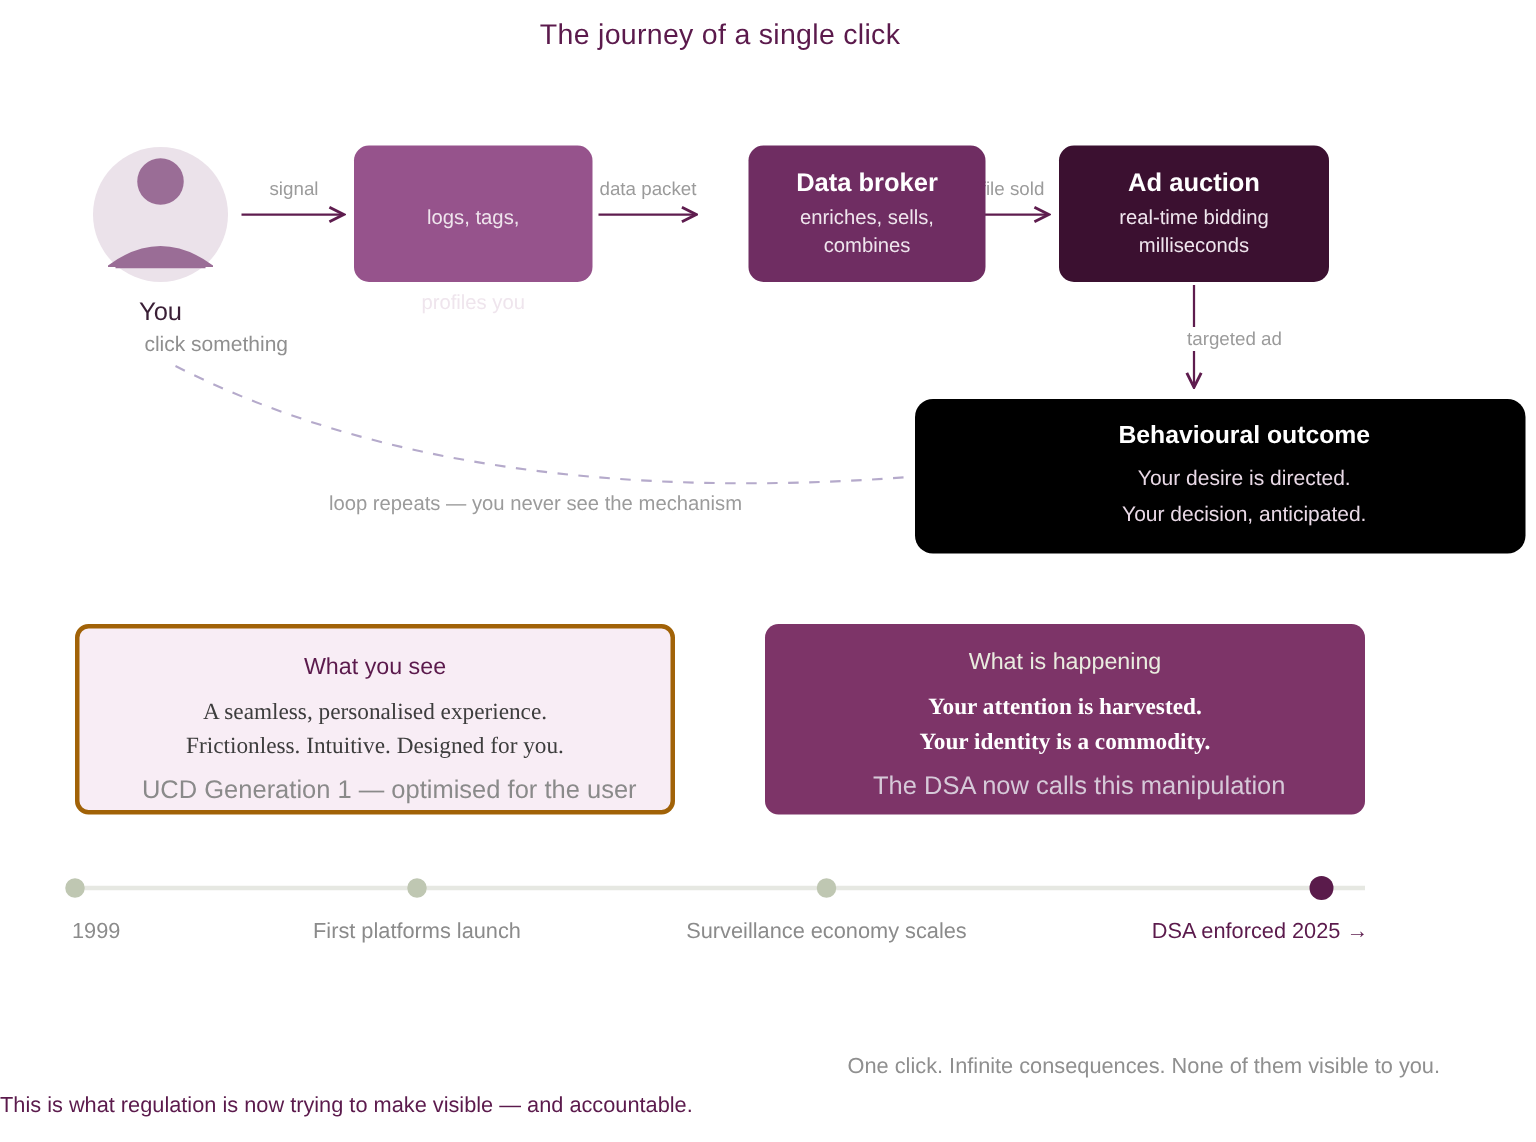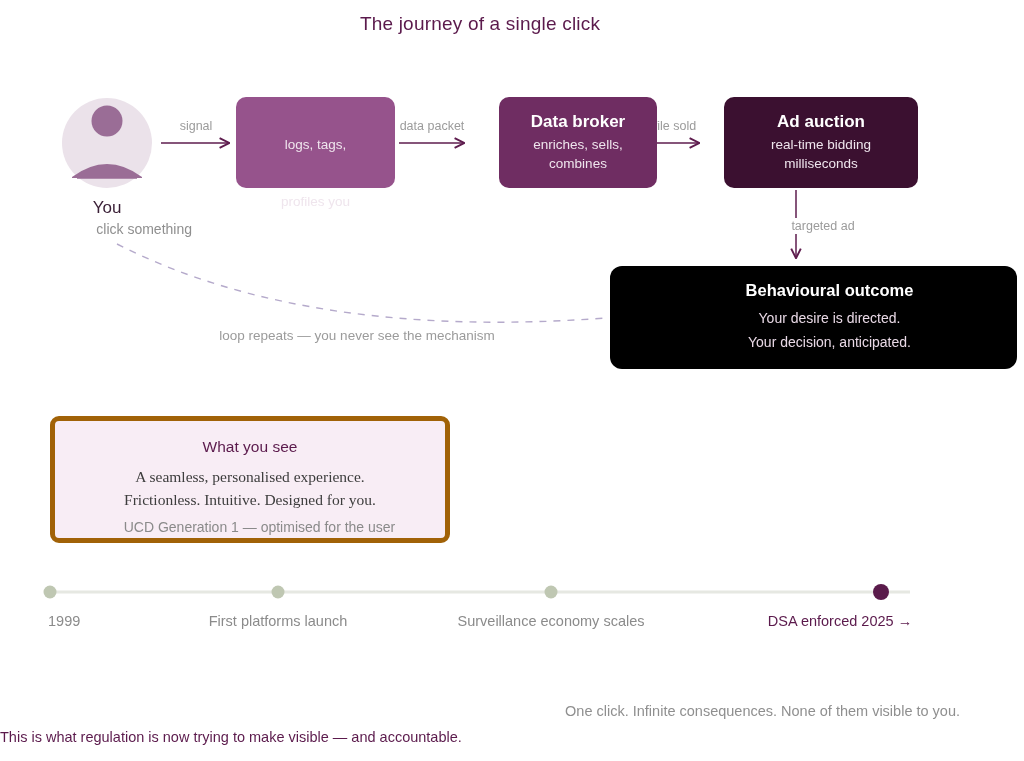--- a/index.html
+++ b/index.html
@@ -30,21 +30,21 @@
     border-radius: 10px;
     color: #ffffff;
     display: flex; flex-direction: column;
     align-items: center; justify-content: center;
     top: 97px; height: 91px;
   }
   .flow-node .node-title { font-size: 17px; font-weight: bold; margin-bottom: 4px; }
   .flow-node .node-line { font-size: 13.5px; color: #efe5ed; line-height: 1.35; }
   #node-platform { left: 236px; width: 159px; }
   #node-broker   { left: 471px; width: 158px; }
-  #node-auction  { left: 706px; width: 194px; margin-left: 18px; }
+  #node-auction  { left: 706px; width: 180px; }
 
   
   .you-label { left: 57px; top: 198px; width: 100px; font-size: 17px; color: #3a1f36; text-align: center; }
   .you-sublabel { left: 22px; top: 221px; width: 170px; font-size: 14px; color: #8f8f8f; text-align: right; }
 
   
   .edge-label { font-size: 12.5px; color: #9b9b9b; text-align: center; width: 110px; }
   #edge-signal  { left: 141px; top: 119px; }
   #edge-packet  { left: 377px; top: 119px; }
   #edge-profile { left: 611px; top: 119px; }
@@ -64,32 +64,32 @@
   .loop-label { left: 207px; top: 328px; width: 300px; font-size: 13.5px; color: #9b9b9b; text-align: center; }
 
   
   .panel {
     position: absolute; top: 416px; width: 400px; height: 127px;
     border-radius: 9px; box-sizing: border-box;
     display: flex; flex-direction: column; align-items: center;
     padding-top: 17px;
   }
   #panel-see {
-    left: 50px; background: #f8edf5; border: 5px solid #a16207;
+    left: 50px; background: #f8edf5; border: 3px solid #a16207;
   }
   #panel-happening {
     left: 510px; background: #7d3468;
   }
   .panel .panel-title { font-size: 15.5px; margin-bottom: 9px; }
   #panel-see .panel-title { color: #5b1a4c; }
   #panel-happening .panel-title { color: #e9ecdf; }
   .panel .panel-line { font-size: 15.5px; line-height: 1.5; font-family: Liberation Serif, serif; }
   #panel-see .panel-line { color: #3d3d3d; }
   #panel-happening .panel-line { color: #ffffff; font-weight: bold; }
-  .panel .panel-footnote { font-size: 14px; margin-top: 7px; margin-left: 19px; }
+  .panel .panel-footnote { font-size: 17px; margin-top: 7px; margin-left: 19px; }
   #panel-see .panel-footnote { color: #8a8a8a; }
   #panel-happening .panel-footnote { color: #d6c9d8; }
 
   
   .tl-label { top: 613px; font-size: 14.5px; color: #8b8b8b; }
   #tl-0 { left: 48px; }
   #tl-1 { left: 178px; width: 200px; text-align: center; }
   #tl-2 { left: 426px; width: 250px; text-align: center; }
   #tl-3 { left: 715px; width: 250px; text-align: center; color: #5b1a4c; }
 
@@ -169,20 +169,26 @@
     </div>
 
     <div class="abs loop-label">loop repeats — you never see the mechanism</div>
 
     <div class="panel" id="panel-see">
       <div class="panel-title">What you see</div>
       <div class="panel-line">A seamless, personalised experience.</div>
       <div class="panel-line">Frictionless. Intuitive. Designed for you.</div>
       <div class="panel-footnote">UCD Generation 1 — optimised for the user</div>
     </div>
+    <div class="panel" id="panel-happening" style="background: rgb(125, 52, 104);">
+      <div class="panel-title">What is happening</div>
+      <div class="panel-line">Your attention is harvested.</div>
+      <div class="panel-line">Your identity is a commodity.</div>
+      <div class="panel-footnote">The DSA now calls this manipulation</div>
+    </div>
 
     <div class="abs tl-label" id="tl-0">1999</div>
     <div class="abs tl-label" id="tl-1">First platforms launch</div>
     <div class="abs tl-label" id="tl-2">Surveillance economy scales</div>
     <div class="abs tl-label" id="tl-3">DSA enforced 2025 →</div>
 
     <div class="abs footer-line1">One click. Infinite consequences. None of them visible to you.</div>
     <div class="abs footer-line2">This is what regulation is now trying to make visible — and accountable.</div>
 
   </div>

